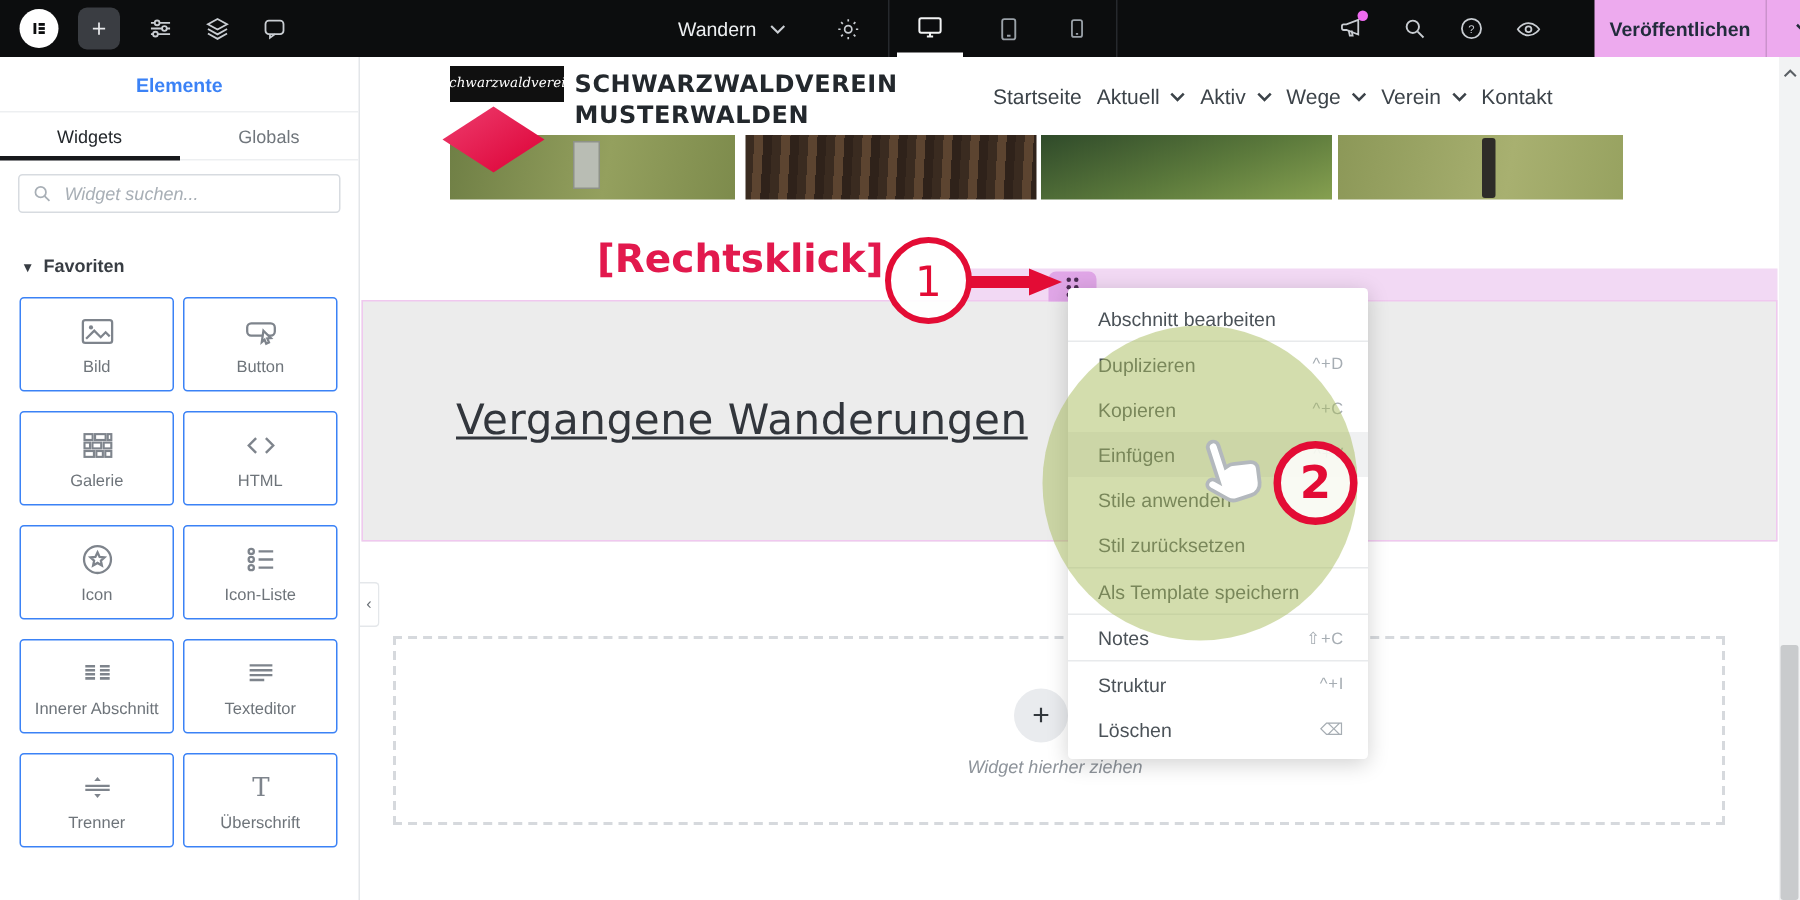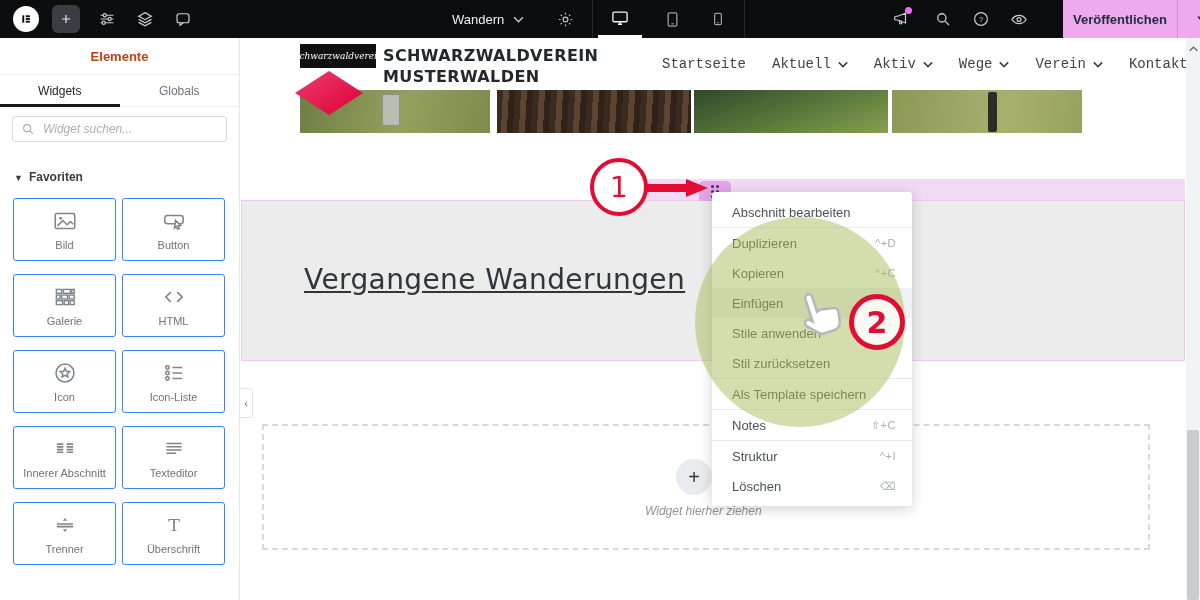--- a/index.html
+++ b/index.html
@@ -27,21 +27,21 @@
   .publish-wrap { position:absolute; left:1063px; top:0; width:164px; height:38px; display:flex; background:#edaaee; }
   .publish-btn { width:114px; height:38px; display:flex; align-items:center; justify-content:center;
                  font-size:13px; font-weight:700; color:#222c3c; cursor:pointer; }
   .publish-caret { flex:1; display:flex; align-items:center; justify-content:center;
                    border-left:1px solid rgba(0,0,0,.14); cursor:pointer; }
 
   
   .panel { position:absolute; left:0; top:38px; width:240px; height:562px; background:#fff;
            border-right:1px solid #e3e6e9; z-index:30; }
   .panel-title { height:37px; line-height:37px; text-align:center; font-size:13px; font-weight:700;
-                 color:#c2410c; border-bottom:1px solid #edeff1; }
+                 color:#3b82f6; border-bottom:1px solid #edeff1; }
   .panel-tabs { display:flex; height:32px; border-bottom:1px solid #edeff1; }
   .panel-tab { flex:1; display:flex; align-items:center; justify-content:center; font-size:12px;
                color:#70767c; cursor:pointer; position:relative; }
   .panel-tab.active { color:#23272b; font-weight:500; }
   .panel-tab.active::after { content:""; position:absolute; left:0; right:0; bottom:-1px; height:3px; background:#17191c; }
   .panel-search { position:absolute; left:12px; top:78px; width:215px; }
   .panel-search input { width:100%; height:26px; border:1px solid #d7dbe0; border-radius:3px;
                         padding:0 8px 0 30px; font-size:12px; color:#555; outline:none; font-family:inherit; }
   .panel-search input::placeholder { font-style:italic; color:#a8afb6; }
   .panel-search svg { position:absolute; left:9px; top:6px; }
@@ -59,21 +59,21 @@
 
   
   .canvas-bg { position:absolute; left:240px; top:38px; width:946px; height:562px; background:#fff; z-index:0; }
   .site-logo-box { position:absolute; left:300px; top:44px; width:76px; height:24px; background:#101010;
                    color:#fff; display:flex; align-items:center; justify-content:center;
                    font-family:"DejaVu Serif", serif; font-style:italic; font-size:9px; z-index:2; }
   .diamond { position:absolute; left:294px; top:70px; z-index:3; }
   .site-title { position:absolute; left:383px; top:45px; font-family:"DejaVu Sans", sans-serif;
                 font-size:16px; font-weight:700; letter-spacing:.4px; color:#23282d; line-height:21px; z-index:2; }
   .site-nav { position:absolute; left:662px; top:38px; height:52px; display:flex; align-items:center;
-              gap:26px; z-index:2; font-family:Liberation Mono, monospace; }
+              gap:10px; z-index:2; font-family:Liberation Sans, sans-serif; }
   .nav-item { display:flex; align-items:center; gap:7px; font-size:14px; color:#3c4349; cursor:pointer; }
   .hero-img { position:absolute; top:90px; height:43px; z-index:1; }
   .img1 { left:300px; width:190px; background:linear-gradient(100deg,#6f7f45,#94a05e 55%,#7d8b4c); }
   .img1::after { content:""; position:absolute; left:82px; top:4px; width:16px; height:30px; background:#b9bdb4;
                  border:1px solid #8e9288; }
   .img2 { left:497px; width:194px; background:repeating-linear-gradient(93deg,#3a2b20 0 6px,#5c4430 6px 12px,#2f221a 12px 18px); }
   .img3 { left:694px; width:194px; background:linear-gradient(160deg,#2f4a2a,#5c7a3c 55%,#86a050); }
   .img4 { left:892px; width:190px; background:linear-gradient(100deg,#8c9858,#a8b070 60%,#97a260); }
   .img4::after { content:""; position:absolute; left:96px; top:2px; width:9px; height:40px; background:#2e2c28; border-radius:2px; }
 
@@ -388,20 +388,21 @@
       </div>
   </div>
 
   <div class="hero-img img1"></div>
   <div class="hero-img img2"></div>
   <div class="hero-img img3"></div>
   <div class="hero-img img4"></div>
 
   <div class="hover-band"></div>
 
+  <div class="rechtsklick">[Rechtsklick]</div>
   <div class="step-badge step1">1</div>
   <svg class="red-arrow" width="62" height="24" viewBox="0 0 62 24">
     <path d="M0 8h40V3l22 9-22 9v-5H0z" fill="#e30c35"></path>
   </svg>
 
   <div class="section-handle">
     <span class="handle-dots">
         <i></i>
         <i></i>
         <i></i>

